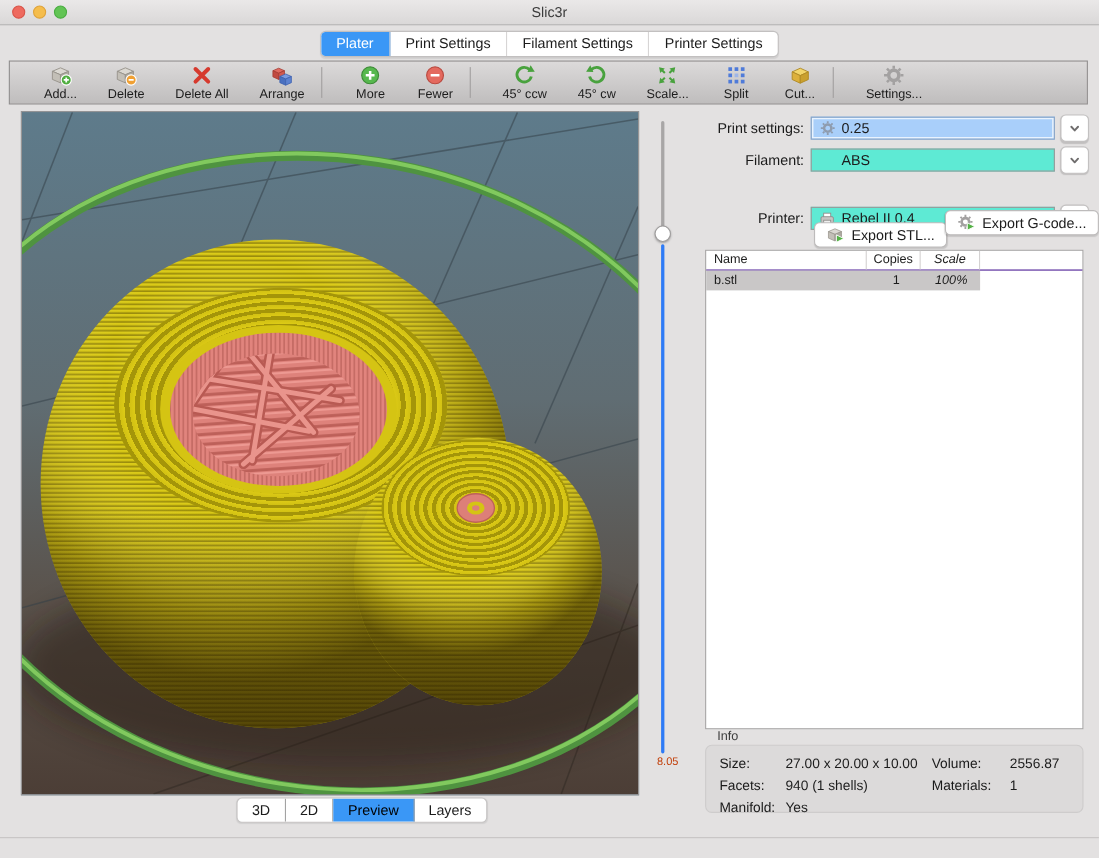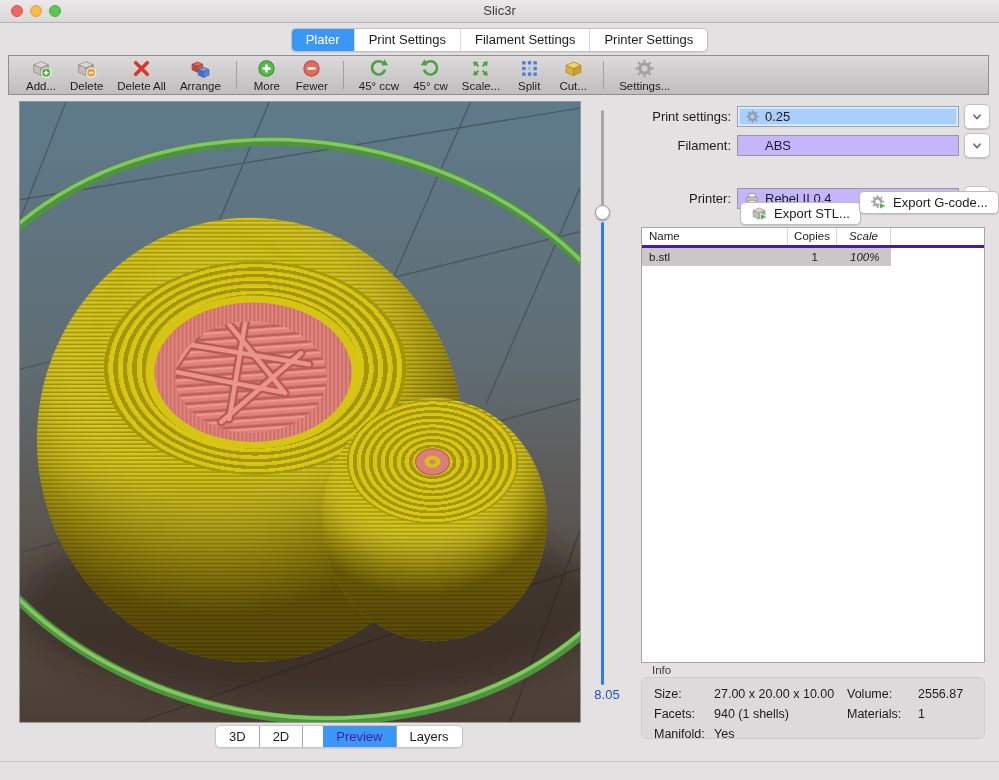--- a/index.html
+++ b/index.html
@@ -21,62 +21,62 @@
   .tabgroup{display:flex;background:#ffffff;border:1px solid #c2c0c0;border-radius:5px;overflow:hidden;
     box-shadow:0 1px 1px rgba(0,0,0,.08);}
   .tab{font-size:13px;line-height:22px;height:22px;padding:0 14px;border-right:1px solid #d7d5d5;cursor:default;}
   .tab:last-child{border-right:none;}
   .tab.selected{background:#3a97f6;color:#ffffff;}
 
   
   .toolbar{position:absolute;left:8px;top:55px;width:981px;height:40px;box-sizing:border-box;
     border:1px solid #8f8d8d;background:linear-gradient(#dcdada,#cccaca 55%,#bfbdbd);
     display:flex;align-items:flex-start;padding:2px 8px 0 10px;}
-  .tb-item{display:flex;flex-direction:column;align-items:center;padding:0 7px;min-width:30px;cursor:default;}
+  .tb-item{display:flex;flex-direction:column;align-items:center;padding:0 7px;min-width:30px;cursor:default;margin-left:14px;}
   .tb-item .ic{height:21px;display:flex;align-items:center;}
   .tb-item .lb{font-size:11.5px;line-height:14px;color:#1c1c1c;white-space:nowrap;}
   .tb-sep{width:1px;height:28px;background:#a19f9f;margin:3px 8px 0 8px;}
 
   
   .canvas{position:absolute;left:19px;top:101px;width:562px;height:622px;box-sizing:border-box;
     border:1px solid #979595;background:#5e7b8b;}
   .canvas svg{display:block;}
 
   
   .slider{position:absolute;left:595px;top:110px;width:15px;height:578px;}
   .slider .trk-top{position:absolute;left:6px;top:0;width:3px;height:97px;background:#a8a6a6;border-radius:2px;}
   .slider .trk-bot{position:absolute;left:6px;top:112px;width:3px;height:463px;background:#2e7bf6;border-radius:2px;}
   .slider .handle{position:absolute;left:0;top:95px;width:15px;height:15px;border-radius:50%;
     background:#ffffff;border:1px solid #9e9c9c;box-sizing:border-box;box-shadow:0 1px 2px rgba(0,0,0,.3);}
-  .slider-value{position:absolute;left:587px;top:687px;width:40px;text-align:center;font-size:13px;color:#1d4ed8;}
+  .slider-value{position:absolute;left:587px;top:687px;width:40px;text-align:center;font-size:10px;color:#c2410c;}
 
   
   .viewtabs{position:absolute;left:215px;top:725px;display:flex;background:#fff;border:1px solid #c6c4c4;
     border-radius:5px;overflow:hidden;box-shadow:0 1px 1px rgba(0,0,0,.08);}
   .viewtabs .seg{font-size:13px;line-height:21px;height:21px;padding:0 13px;border-right:1px solid #a3a3a3;cursor:default;}
   .viewtabs .seg:last-child{border-right:none;}
-  .viewtabs .seg.selected{background:#3a97f6;color:#4c1d95;margin-left:20px;}
+  .viewtabs .seg.selected{background:#3a97f6;color:#000000;}
 
   
   .combo-row{position:absolute;left:620px;width:370px;height:23px;display:flex;align-items:center;}
   .combo-row .lbl{width:117px;text-align:right;font-size:13px;padding-right:6px;box-sizing:border-box;color:#1a1a1a;}
-  .field{height:21px;width:222px;box-sizing:border-box;border:1px solid #9a9898;background:#c4b5fd;
+  .field{height:21px;width:222px;box-sizing:border-box;border:1px solid #9a9898;background:#5eead4;
     display:flex;align-items:center;font-size:13px;padding-left:6px;gap:5px;}
   .field.blue{background:#a9cffa;border-color:#8aa4c4;box-shadow:inset 0 0 0 1.5px rgba(255,255,255,.75);}
   .field .icspace{width:16px;height:16px;flex:0 0 auto;display:flex;align-items:center;justify-content:center;}
   .ddbtn{width:24px;height:23px;margin-left:5px;border:1px solid #c3c1c1;border-radius:5px;background:#fff;
     display:flex;align-items:center;justify-content:center;box-shadow:0 1px 1px rgba(0,0,0,.15);cursor:default;}
 
   .exp-btn{position:absolute;height:23px;box-sizing:border-box;border:1px solid #bdbbbb;border-radius:5px;
     background:#fff;display:flex;align-items:center;gap:6px;padding:0 10px;font-size:13px;
     box-shadow:0 1px 1px rgba(0,0,0,.12);cursor:default;}
 
   .objtable{position:absolute;left:641px;top:227px;width:344px;height:436px;box-sizing:border-box;
     border:1px solid #a6a4a4;background:#fff;font-size:11.5px;}
-  .objtable .hdr{display:flex;height:17px;line-height:17px;border-bottom:3px solid #4c1d95;}
+  .objtable .hdr{display:flex;height:17px;line-height:17px;border-bottom:1px solid #4c1d95;}
   .objtable .hdr .c{border-right:1px solid #d4d2d2;box-sizing:border-box;}
   .c.name{width:146px;padding-left:7px;}
   .c.copies{width:49px;text-align:center;}
   .c.scale{width:54px;text-align:center;font-style:italic;}
   .objtable .row{display:flex;height:18px;line-height:18px;width:249px;}
   .objtable .row.selected{background:#c9c7c7;}
 
   .info-title{position:absolute;left:652px;top:664px;font-size:11.5px;color:#3d3d3d;}
   .infobox{position:absolute;left:641px;top:677px;width:344px;height:62px;box-sizing:border-box;
     background:#dcdada;border:1px solid #cecccc;border-radius:6px;font-size:12.5px;}

